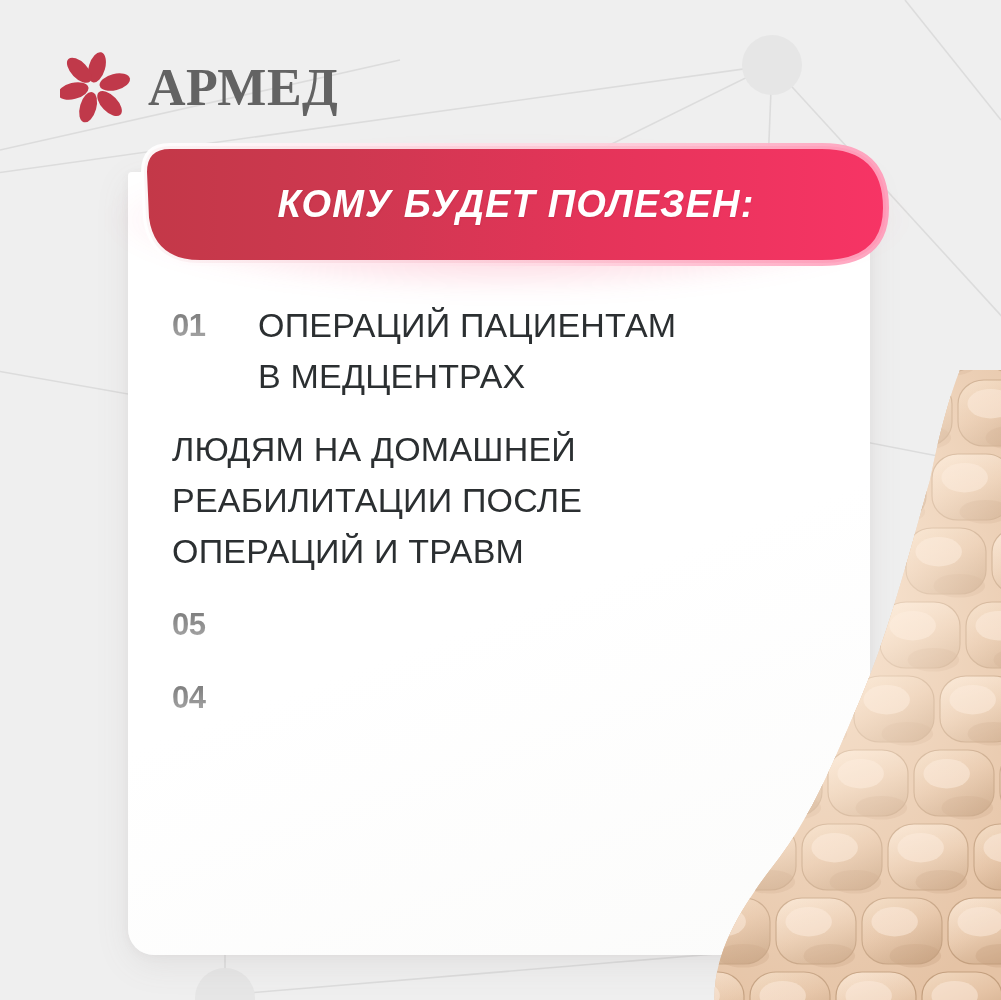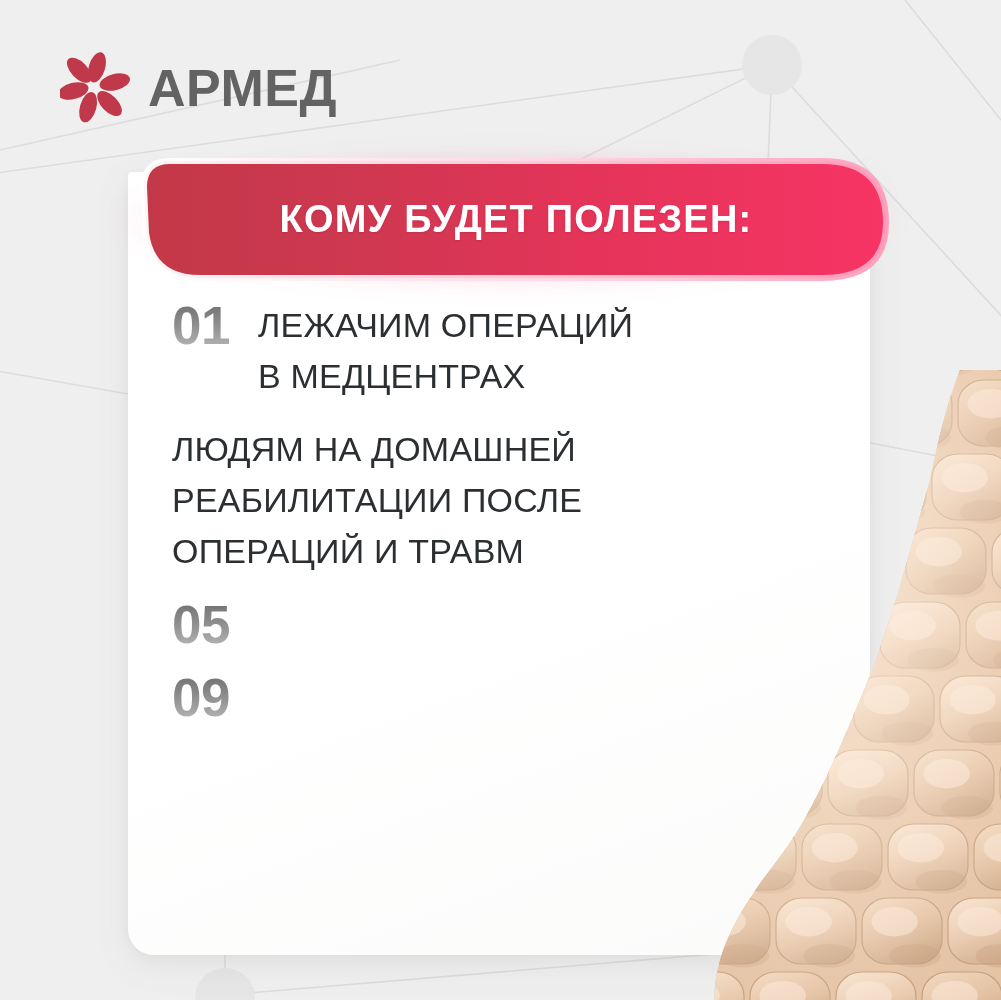--- a/index.html
+++ b/index.html
@@ -32,21 +32,21 @@
     display:flex; align-items:center;
     gap:14px;
   }
   #logo-mark { width:74px; height:74px; flex:0 0 74px; }
   #logo-word {
     font-size:52px;
     font-weight:bold;
     letter-spacing:0.5px;
     color:#636363;
     line-height:1;
-    font-family:Liberation Sans, sans-serif;
+    font-family:Liberation Serif, serif;
   }
 
   
   #card {
     position:absolute;
     left:128px; top:172px;
     width:742px; height:783px;
     background:linear-gradient(160deg,#ffffff 0%,#ffffff 55%,#fbfbfa 100%);
     border-radius:4px 4px 26px 26px;
     box-shadow:0 10px 34px rgba(120,110,110,0.10),
@@ -60,22 +60,22 @@
     width:790px; height:148px;
     border-radius:18px 74px 74px 18px;
     background:radial-gradient(ellipse at 50% 50%,
         rgba(247,52,101,0.30) 0%,
         rgba(247,52,101,0.13) 46%,
         rgba(247,52,101,0.0) 72%);
     filter:blur(9px);
   }
   #banner {
     position:absolute;
-    left:122px; top:157px;
-    width:768px; height:125px;
+    left:122px; top:142px;
+    width:768px; height:125px;font-style:italic;
   }
   #banner-label {
     position:absolute;
     left:0; top:0;
     width:768px; height:125px;
     display:flex; align-items:center; justify-content:center;
     color:#ffffff;
     font-size:38px;
     font-weight:bold;
     letter-spacing:1.2px;
@@ -90,21 +90,21 @@
     left:172px; top:300px;
     width:680px;
   }
   .list-item {
     display:flex;
     align-items:flex-start;
     margin-bottom:22px;
   }
   .item-num {
     flex:0 0 86px;
-    font-size:53px;
+    font-size:31px;
     font-weight:bold;
     line-height:51px;
     letter-spacing:-0.5px;
     background:linear-gradient(180deg,#6d6d6d 0%,#8e8e8e 48%,#b9b9b9 100%);
     -webkit-background-clip:text;
     background-clip:text;
     color:transparent;
     -webkit-text-fill-color:transparent;
   }
   .item-text {
@@ -702,33 +702,33 @@
           </g>
         </g>
       <rect x="0" y="0" width="420" height="660" fill="url(#hiG)"></rect>
     </g>
   </svg>
 
   <div id="list">
 
     <div class="list-item">
       <div class="item-num">01</div>
-      <div class="item-text">ЛЕЖАЧИМ ОПЕРАЦИЙ
+      <div class="item-text">ОПЕРАЦИЙ ПАЦИЕНТАМ
 В МЕДЦЕНТРАХ</div>
     </div>
 
     <div class="list-item">
       <div class="item-text">ЛЮДЯМ НА ДОМАШНЕЙ
 РЕАБИЛИТАЦИИ ПОСЛЕ
 ОПЕРАЦИЙ И ТРАВМ</div>
     </div>
 
     <div class="list-item">
       <div class="item-num">05</div>
     </div>
 
     <div class="list-item">
-      <div class="item-num">09</div>
+      <div class="item-num">04</div>
     </div>
 
   </div>
 
 </div>
 
 </body></html>

